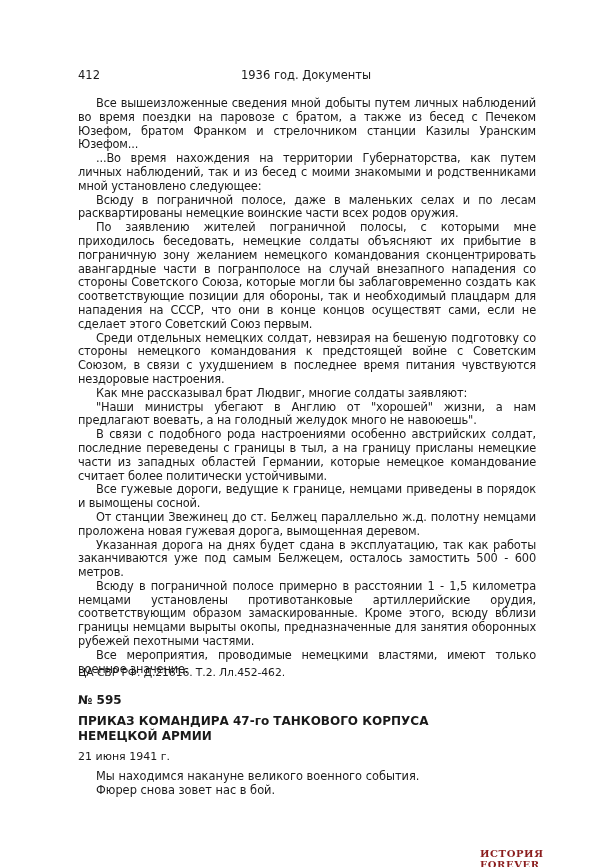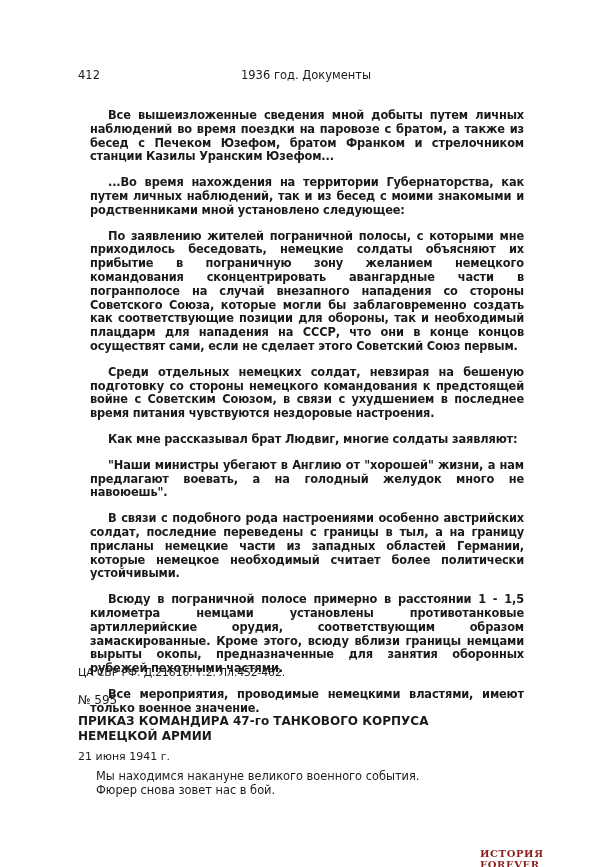--- a/index.html
+++ b/index.html
@@ -4,45 +4,49 @@
 <style>
   html, body { margin: 0; padding: 0; background: #ffffff; }
   body {
     width: 600px; height: 867px; position: relative; overflow: hidden;
     font-family: "DejaVu Sans", sans-serif; color: #1a1a1a;
   }
   .page-header { position: absolute; top: 68px; left: 78px; width: 456px; height: 16px; font-size: 11.5px; }
   .page-number { position: absolute; left: 0; top: 0; }
   .running-title { position: absolute; left: 0; right: 0; top: 0; text-align: center; }
   .body-text { position: absolute; top: 97px; left: 78px; width: 458px; font-size: 11.4px; line-height: 13.8px; text-align: justify; letter-spacing: -0.15px; }
-  .body-text p { margin: 12px; text-indent: 18px; font-weight: bold; }
+  .body-text p { margin: 0; text-indent: 18px; }
   .source { position: absolute; top: 666px; left: 78px; font-size: 10.8px; letter-spacing: -0.1px; }
-  .doc-number { position: absolute; top: 693px; left: 78px; font-size: 12px; font-weight: normal; }
+  .doc-number { position: absolute; top: 693px; left: 78px; font-size: 12px; font-weight: bold; }
   .doc-title { position: absolute; top: 714px; left: 78px; font-size: 12px; font-weight: bold; line-height: 15px; }
   .doc-date { position: absolute; top: 750px; left: 78px; font-size: 11px; }
   .order-text { position: absolute; top: 769px; left: 96px; font-size: 11.4px; line-height: 14px; }
   .order-text p { margin: 0; }
   .watermark { position: absolute; top: 848px; left: 480px; font-size: 10px; font-weight: bold; color: #8b1d1d; letter-spacing: 0.6px; font-family: "DejaVu Serif", serif; }
 </style>
 </head>
 <body>
 
 <div class="page-header">
   <span class="page-number">412</span>
   <span class="running-title">1936 год. Документы</span>
 </div>
 
 <div class="body-text">
   <p>Все вышеизложенные сведения мной добыты путем личных наблюдений во время поездки на паровозе с братом, а также из бесед с Печеком Юзефом, братом Франком и стрелочником станции Казилы Уранским Юзефом...</p>
   <p>...Во время нахождения на территории Губернаторства, как путем личных наблюдений, так и из бесед с моими знакомыми и родственниками мной установлено следующее:</p>
+  <p>Всюду в пограничной полосе, даже в маленьких селах и по лесам расквартированы немецкие воинские части всех родов оружия.</p>
   <p>По заявлению жителей пограничной полосы, с которыми мне приходилось беседовать, немецкие солдаты объясняют их прибытие в пограничную зону желанием немецкого командования сконцентрировать авангардные части в погранполосе на случай внезапного нападения со стороны Советского Союза, которые могли бы заблаговременно создать как соответствующие позиции для обороны, так и необходимый плацдарм для нападения на СССР, что они в конце концов осуществят сами, если не сделает этого Советский Союз первым.</p>
   <p>Среди отдельных немецких солдат, невзирая на бешеную подготовку со стороны немецкого командования к предстоящей войне с Советским Союзом, в связи с ухудшением в последнее время питания чувствуются нездоровые настроения.</p>
   <p>Как мне рассказывал брат Людвиг, многие солдаты заявляют:</p>
   <p>"Наши министры убегают в Англию от "хорошей" жизни, а нам предлагают воевать, а на голодный желудок много не навоюешь".</p>
-  <p>В связи с подобного рода настроениями особенно австрийских солдат, последние переведены с границы в тыл, а на границу присланы немецкие части из западных областей Германии, которые немецкое необходимый считает более политически устойчивыми.</p>
+  <p>В связи с подобного рода настроениями особенно австрийских солдат, последние переведены с границы в тыл, а на границу присланы немецкие части из западных областей Германии, которые немецкое командование считает более политически устойчивыми.</p>
+  <p>Все гужевые дороги, ведущие к границе, немцами приведены в порядок и вымощены сосной.</p>
+  <p>От станции Звежинец до ст. Белжец параллельно ж.д. полотну немцами проложена новая гужевая дорога, вымощенная деревом.</p>
+  <p>Указанная дорога на днях будет сдана в эксплуатацию, так как работы заканчиваются уже под самым Белжецем, осталось замостить 500 - 600 метров.</p>
   <p>Всюду в пограничной полосе примерно в расстоянии 1 - 1,5 километра немцами установлены противотанковые артиллерийские орудия, соответствующим образом замаскированные. Кроме этого, всюду вблизи границы немцами вырыты окопы, предназначенные для занятия оборонных рубежей пехотными частями.</p>
   <p>Все мероприятия, проводимые немецкими властями, имеют только военное значение.</p>
 </div>
 
 <div class="source">ЦА СВР РФ. Д.21616. Т.2. Лл.452-462.</div>
 
 <div class="doc-number">№ 595</div>
 <div class="doc-title">
   <div>ПРИКАЗ КОМАНДИРА 47-го ТАНКОВОГО КОРПУСА</div>
   <div>НЕМЕЦКОЙ АРМИИ</div>

